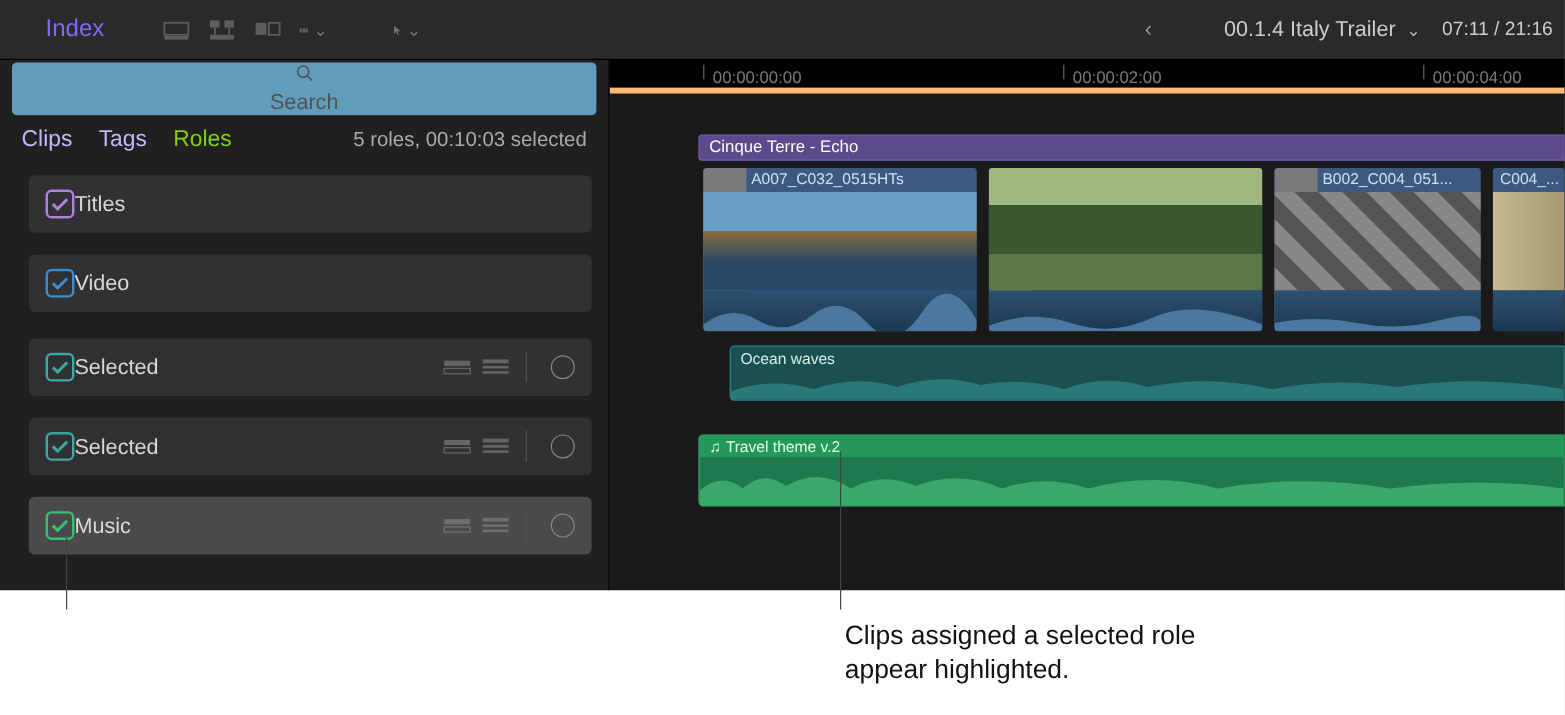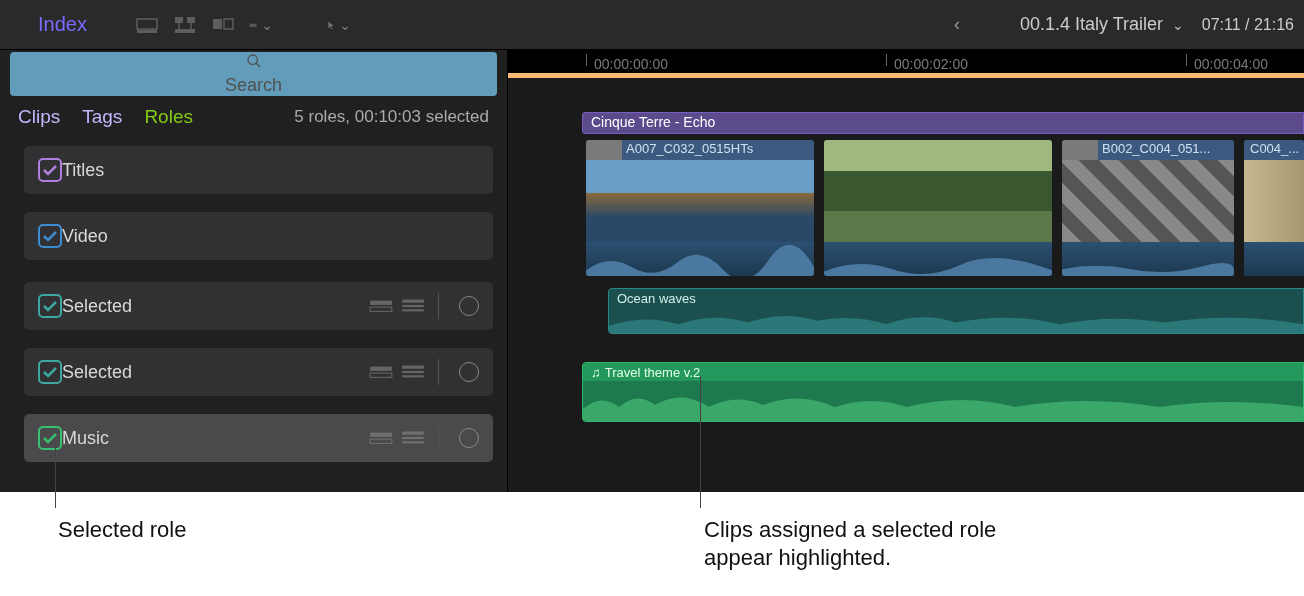--- a/index.html
+++ b/index.html
@@ -265,16 +265,15 @@
         <div class="awave"><svg width="100%" height="100%" preserveAspectRatio="none" viewBox="0 0 400 40">
               <path d="M0 28 Q10 12 20 26 Q30 10 40 24 Q55 8 70 26 Q85 12 100 24 Q120 10 140 26 Q160 14 180 26 Q210 12 240 26 Q280 14 320 26 Q360 16 400 26 V40 H0z" fill="#3aa868"></path>
             </svg></div>
       </div>
     </div>
   </div>
 </div>
 
 <div class="callouts">
   <div class="call-line" style="left:55px; top:-44px; height:60px"></div>
-  <div class="call-text" style="left:58px; top:24px">Selected role</div>
   <div class="call-line" style="left:700px; top:-116px; height:132px"></div>
   <div class="call-text" style="left:704px; top:24px; width:320px">Clips assigned a selected role appear highlighted.</div>
 </div>
 
 </body></html>

